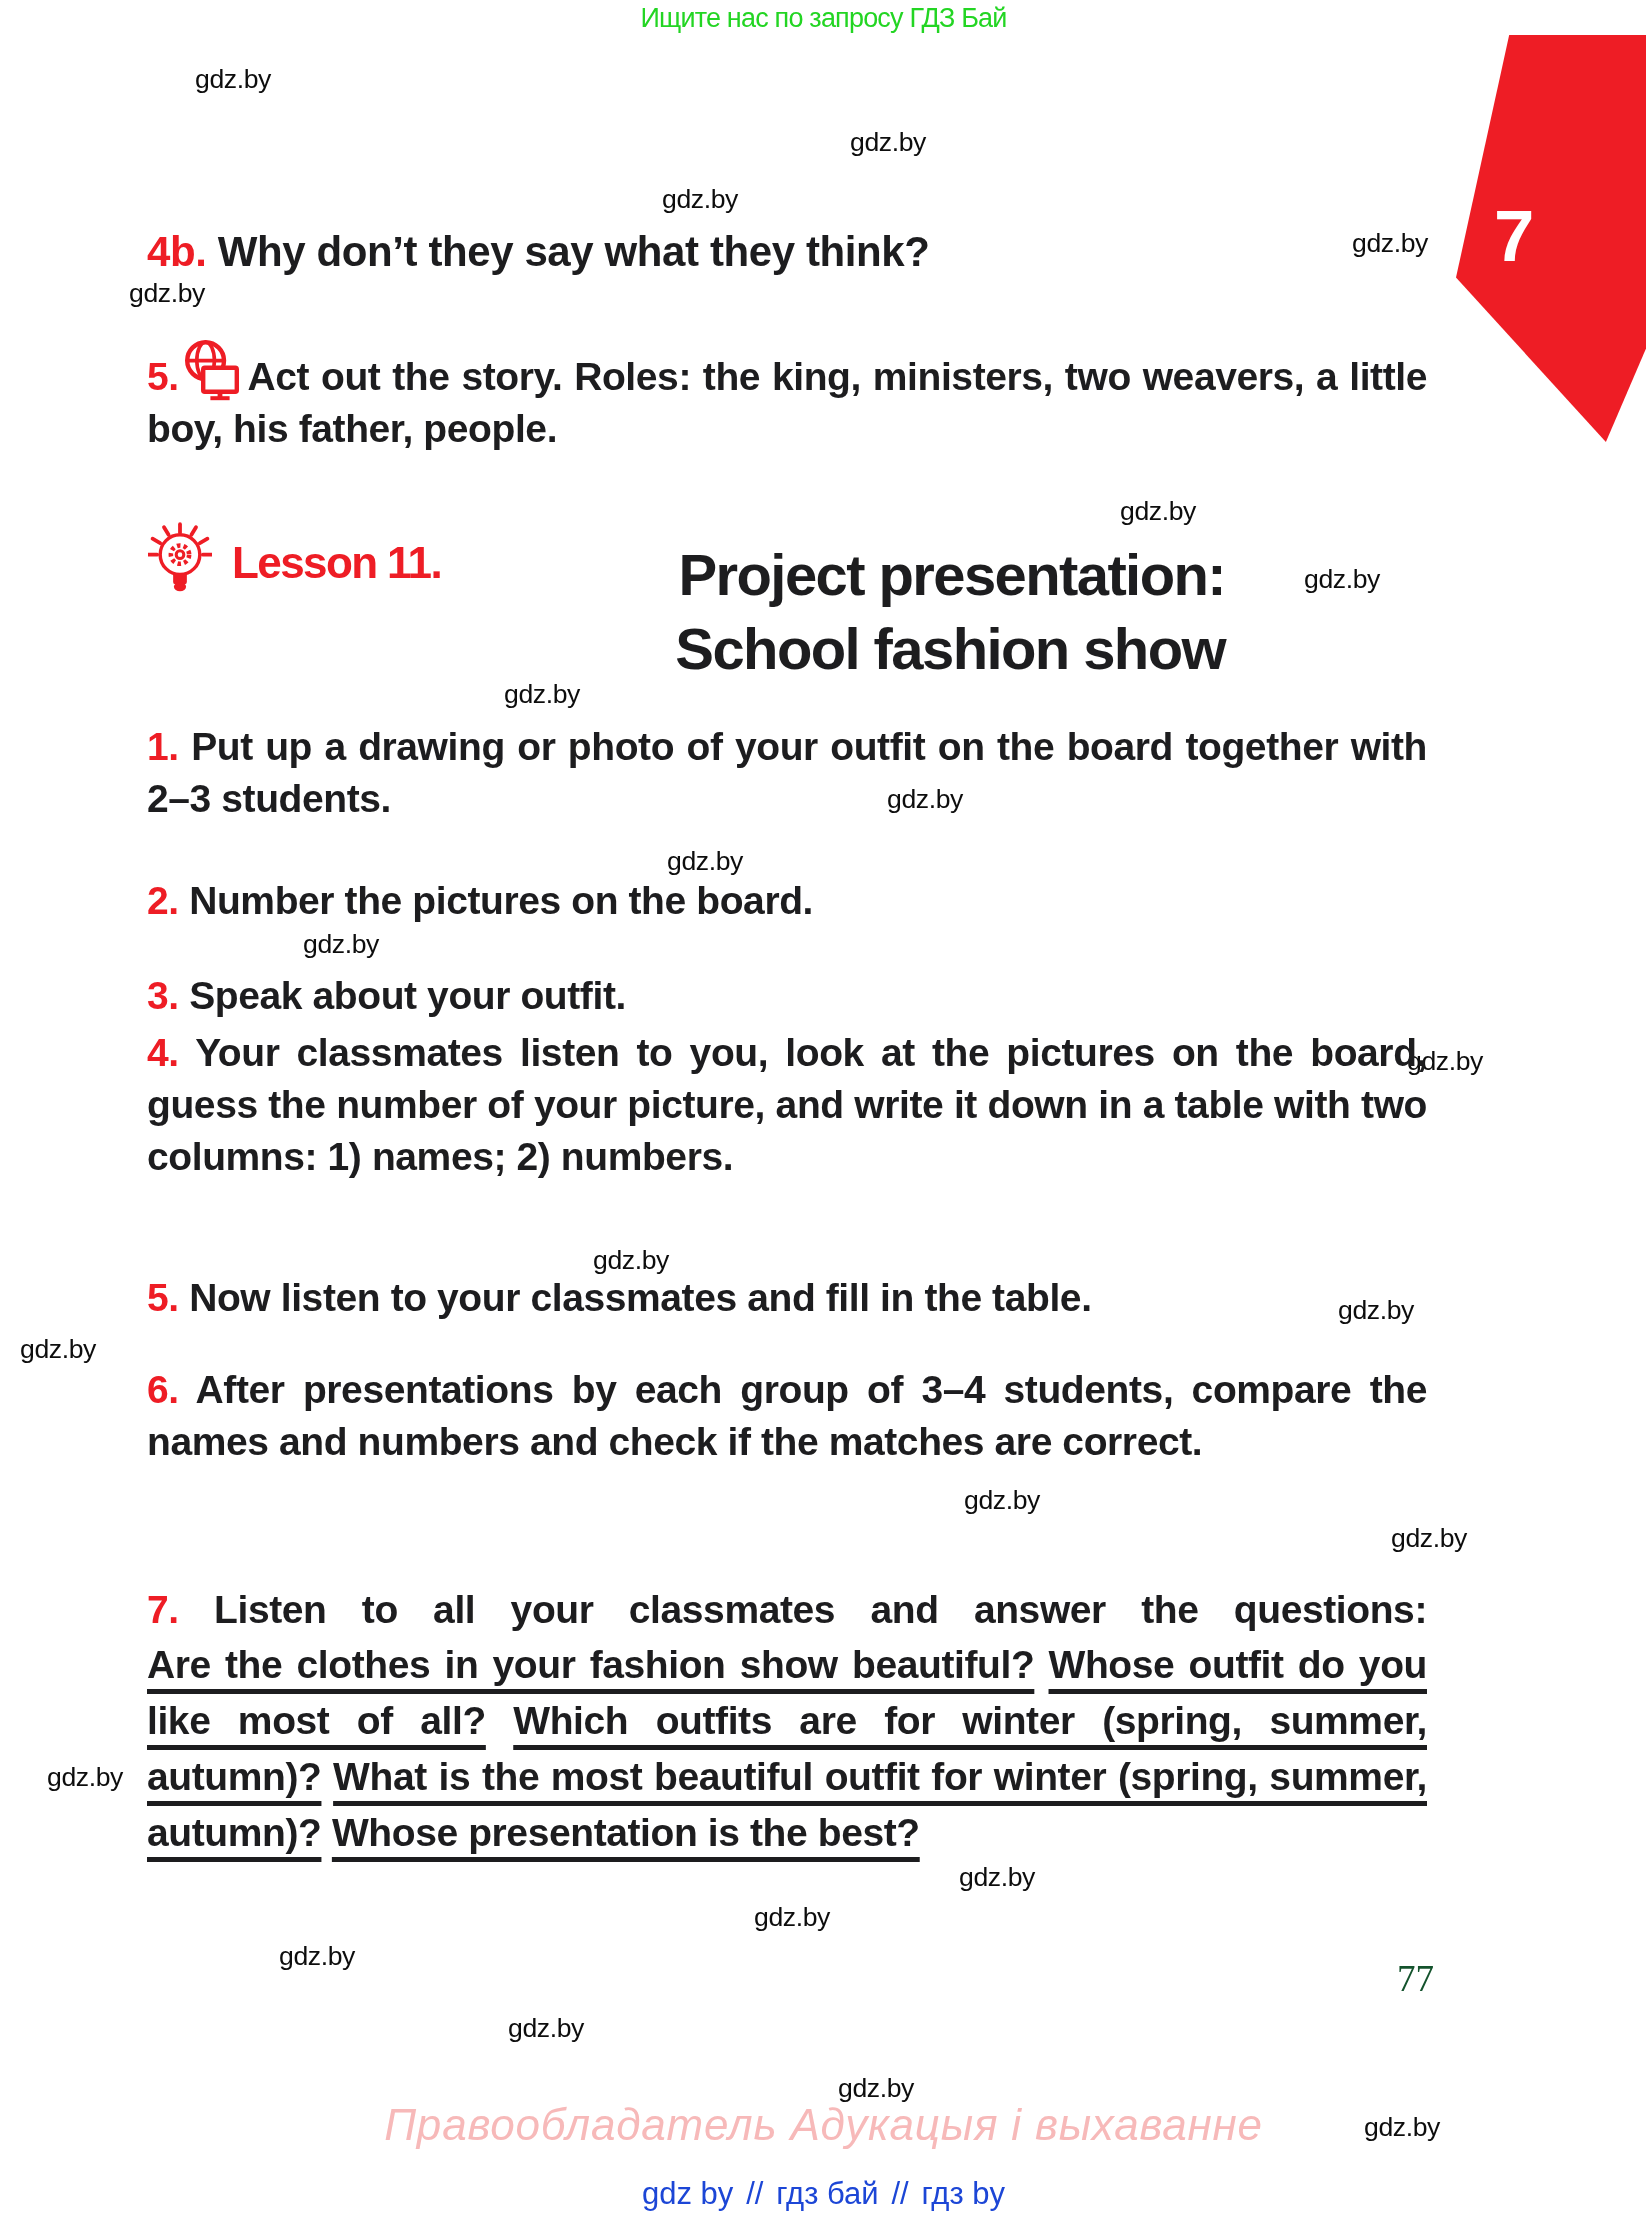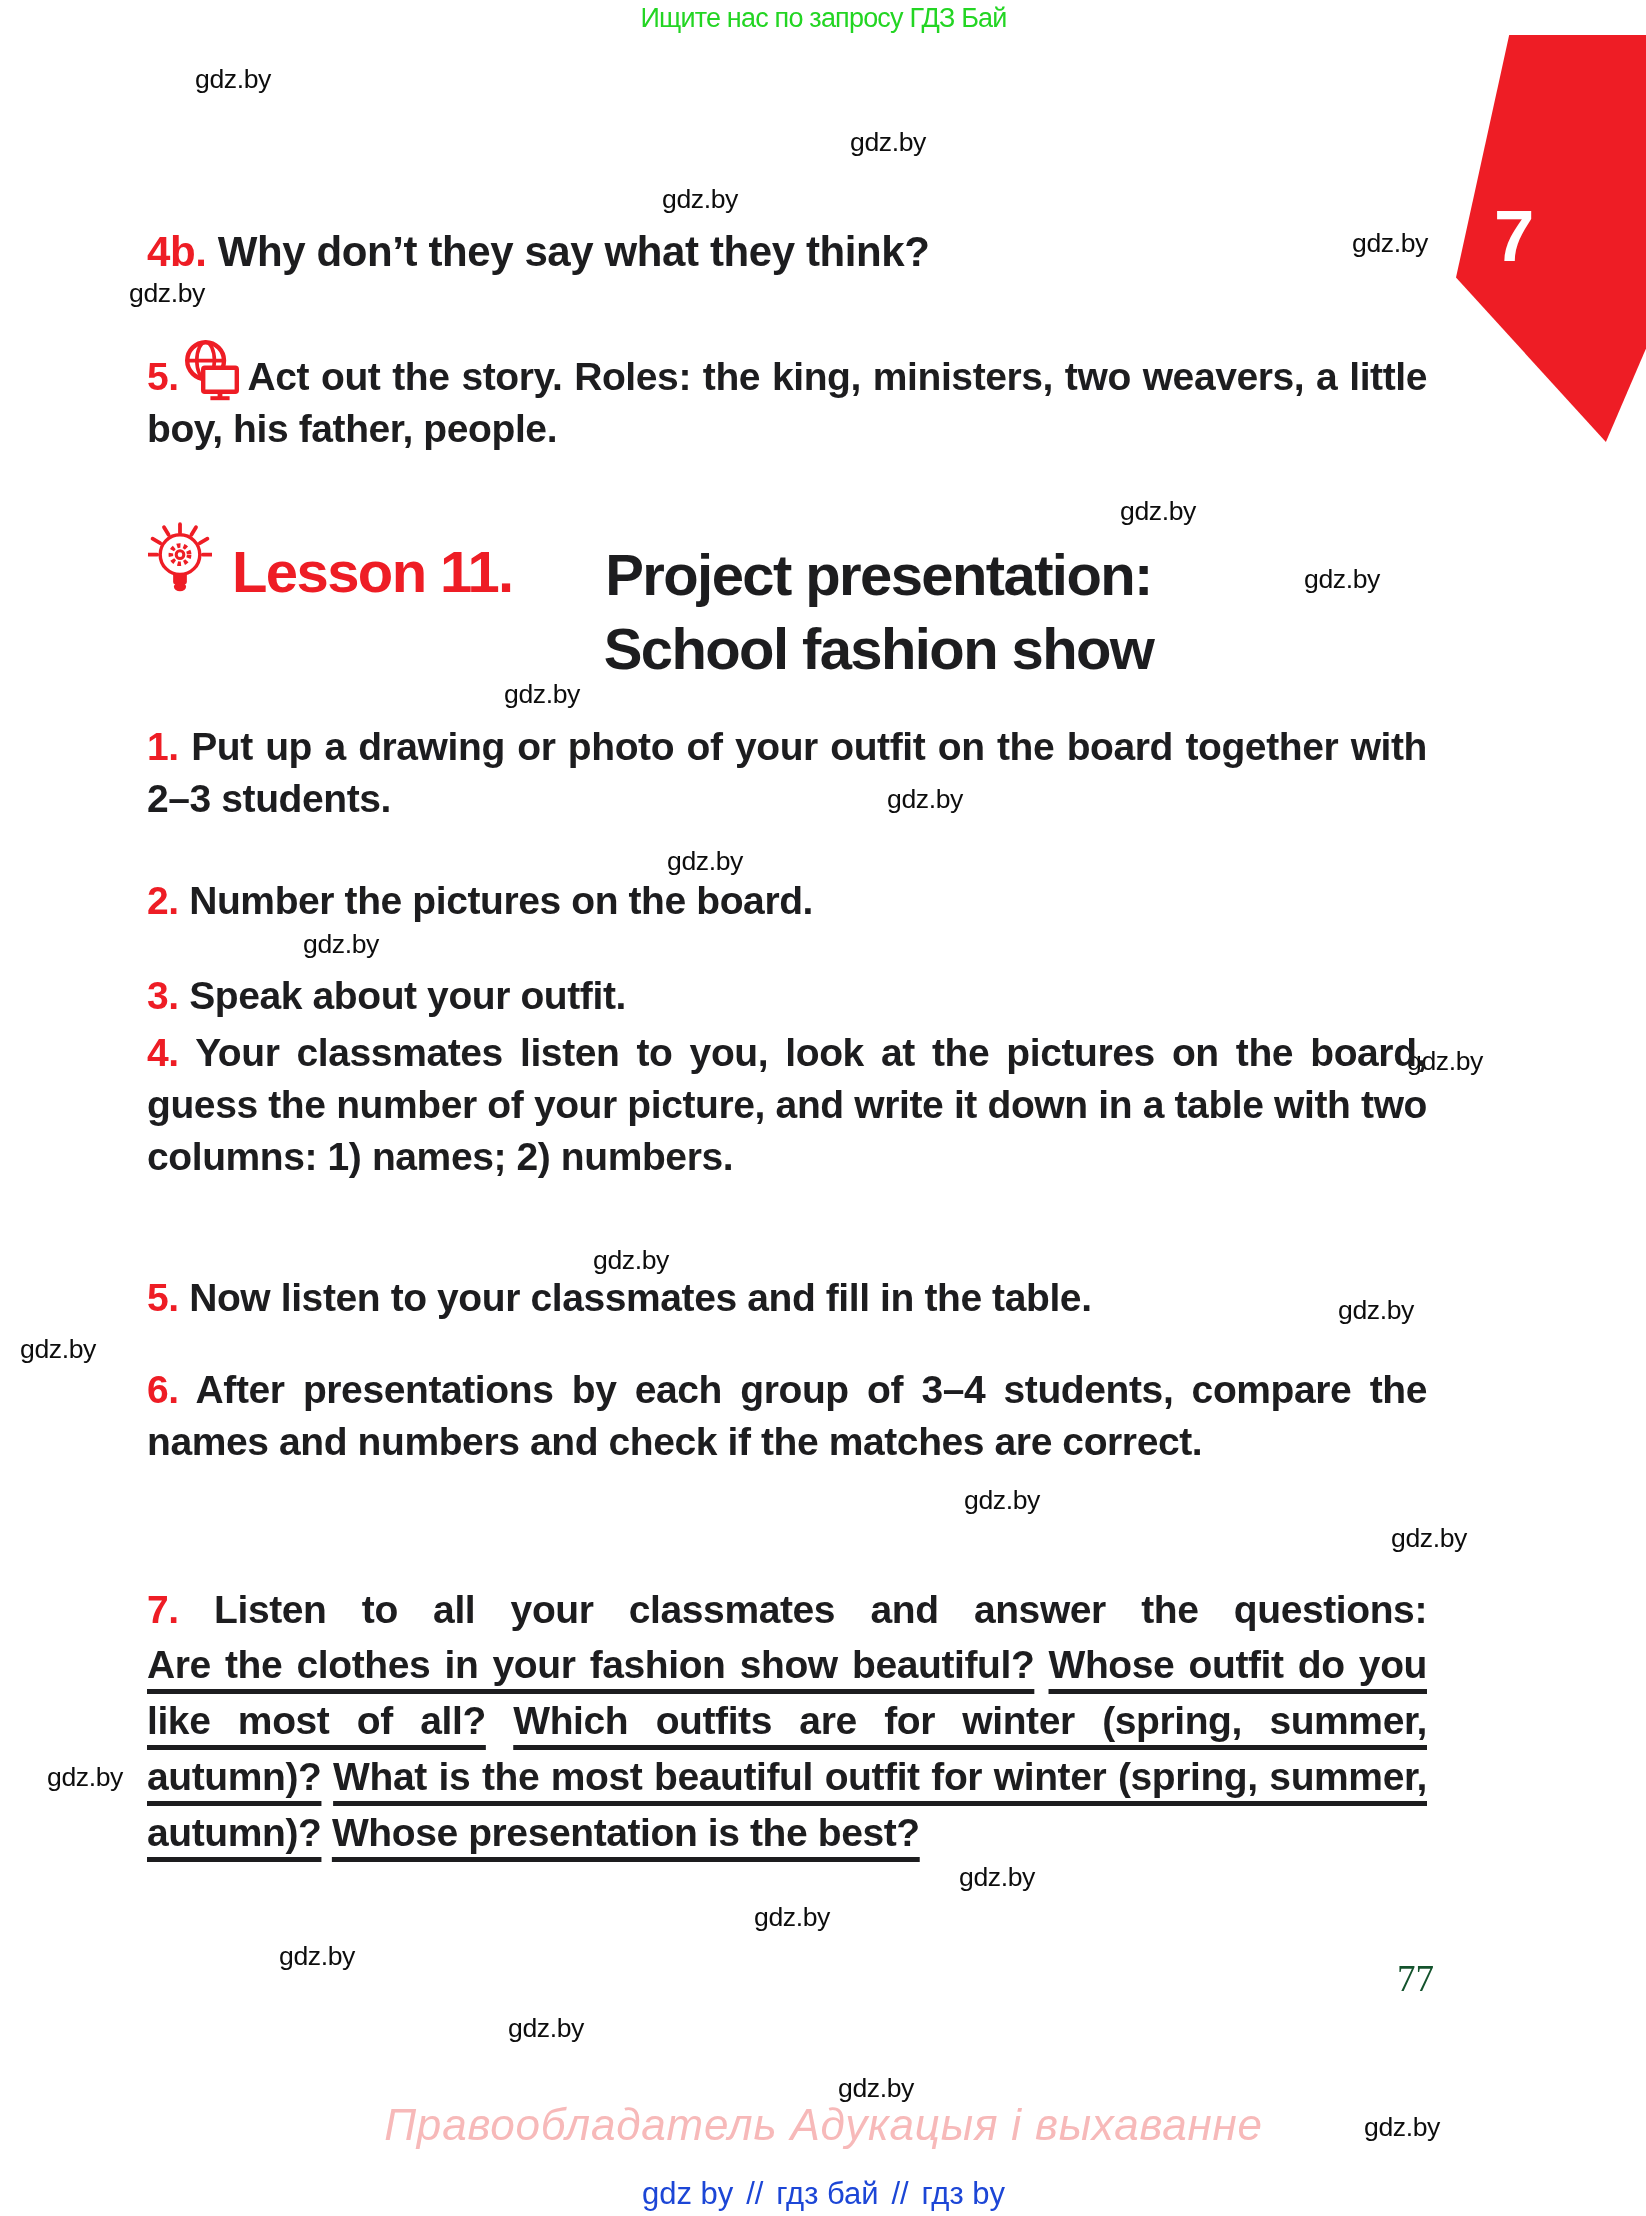--- a/index.html
+++ b/index.html
@@ -18,25 +18,25 @@
   .tab-svg { position:absolute; left:1456px; top:35px; width:191px; height:407px; }
   .body-col {
     position:absolute; left:147px; width:1280px; text-align:justify;
     font-weight:bold; font-size:39px; line-height:52px; letter-spacing:-0.4px;
   }
   .num { color:#ee1d25; }
   .h4b { font-size:42px; }
   .actout-icon { display:inline-block; width:56px; height:64px; vertical-align:-13px; margin:0 8px 0 4.8px; }
   .lesson-bulb { position:absolute; left:148px; top:522px; width:64px; height:79px; }
   .lesson-label {
-    position:absolute; left:232px; top:538px; font-size:58px; font-weight:bold;
+    position:absolute; left:232px; top:538px; font-size:44px; font-weight:bold;
     color:#ee1d25; letter-spacing:-1.6px; white-space:nowrap;
   }
   .lesson-title {
-    position:absolute; left:532px; top:538px; width:693px; text-align:center;
+    position:absolute; left:532px; top:538px; width:693px; text-align:right;
     font-size:58px; font-weight:bold; line-height:74px; letter-spacing:-1.6px;
   }
   .t7head { text-align-last:justify; }
   .questions { line-height:56px; }
   .q { text-decoration:underline; text-decoration-thickness:4.8px; text-underline-offset:10.5px; }
   .page-number {
     position:absolute; left:1397px; top:1957px; font-family:"Liberation Serif", serif;
     font-size:37px; color:#14532d;
   }
   .copyright {

